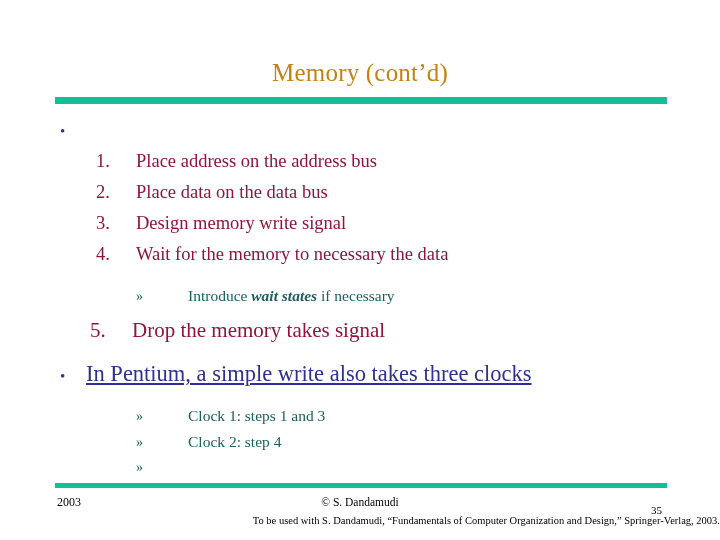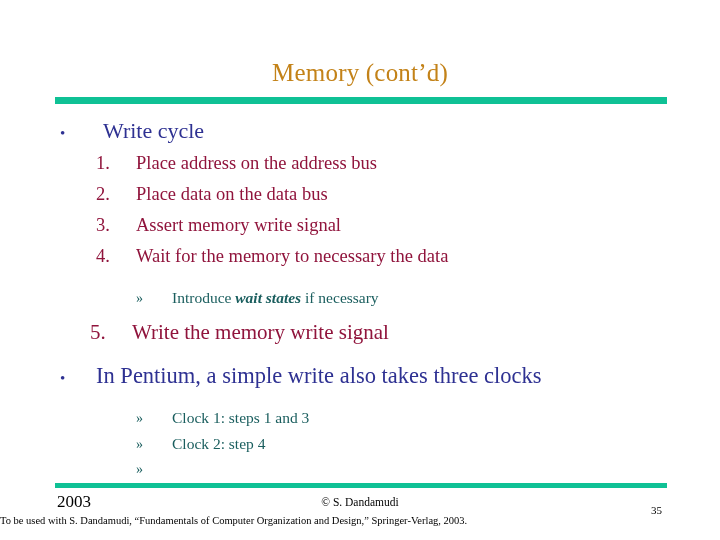--- a/index.html
+++ b/index.html
@@ -74,21 +74,21 @@
   }
   .bullet1 .btext {
     margin-left: 31px;
     white-space: nowrap;
   }
   #bullet-write-cycle { margin-top: 4px; }
   #bullet-pentium {
     margin-top: 12px;
     font-size: 22.5px;
   }
-  #bullet-pentium .btext { margin-left: 24px; }
+  #bullet-pentium .btext { margin-left: 14px; text-decoration: underline; }
 
   
   .numlist {
     margin: 0;
     padding: 0;
     list-style: none;
   }
   .numitem {
     display: flex;
     align-items: baseline;
@@ -128,21 +128,21 @@
     line-height: 24px;
     white-space: nowrap;
   }
   .subitem .chev {
     width: 14px;
     margin-left: 136px;
     flex: 0 0 auto;
     font-size: 14px;
   }
   .subitem .stext {
-    margin-left: 22px;
+    margin-left: 38px;
   }
   .subitem .emph {
     font-weight: bold;
     font-style: italic;
   }
   #sub-wait-states { margin-top: 14px; }
   #clock-list { margin-top: 12px; }
   #clock-list .subitem { line-height: 25px; }
 
   
@@ -163,21 +163,21 @@
     color: #000000;
   }
   .footer-row {
     position: relative;
     height: 16px;
   }
   .footer-year {
     position: absolute;
     left: 57px;
     top: 0;
-    font-size: 17px;
+    font-size: 12px;
     line-height: 16px;
   }
   .footer-center {
     position: absolute;
     left: 0;
     top: 0;
     width: 720px;
     text-align: center;
     font-size: 11.5px;
     line-height: 16px;
@@ -187,71 +187,70 @@
     right: 58px;
     top: 8px;
     font-size: 11px;
     line-height: 16px;
   }
   .footer-note {
     position: absolute;
     left: 0;
     top: 20px;
     width: 720px;
-    text-align: left;
+    text-align: right;
     font-size: 10.5px;
     line-height: 14px;
   }
 </style>
 </head>
 <body>
 
 <div class="slide">
 
   <div class="title">Memory (cont’d)</div>
 
   <div class="header-rule"></div>
 
   <div class="body">
 
     <div class="bullet1" id="bullet-write-cycle">
       <span class="marker">•</span>
-      <span class="btext">Write cycle</span>
     </div>
 
     <ul class="numlist" id="write-cycle-steps">
       <li class="numitem">
         <span class="num">1.</span>
         <span class="ntext">Place address on the address bus</span>
       </li>
       <li class="numitem">
         <span class="num">2.</span>
         <span class="ntext">Place data on the data bus</span>
       </li>
       <li class="numitem">
         <span class="num">3.</span>
-        <span class="ntext">Assert memory write signal</span>
+        <span class="ntext">Design memory write signal</span>
       </li>
       <li class="numitem">
         <span class="num">4.</span>
         <span class="ntext">Wait for the memory to necessary the data</span>
       </li>
     </ul>
 
     <ul class="sublist" id="sub-wait-states">
       <li class="subitem">
         <span class="chev">»</span>
         <span class="stext"><span>Introduce </span><span class="emph">wait states</span><span> if necessary</span></span>
       </li>
     </ul>
 
     <ul class="numlist" id="step5-list">
       <li class="numitem" id="num-5">
         <span class="num">5.</span>
-        <span class="ntext">Write the memory write signal</span>
+        <span class="ntext">Drop the memory takes signal</span>
       </li>
     </ul>
 
     <div class="bullet1" id="bullet-pentium">
       <span class="marker">•</span>
       <span class="btext">In Pentium, a simple write also takes three clocks</span>
     </div>
 
     <ul class="sublist" id="clock-list">
       <li class="subitem">

